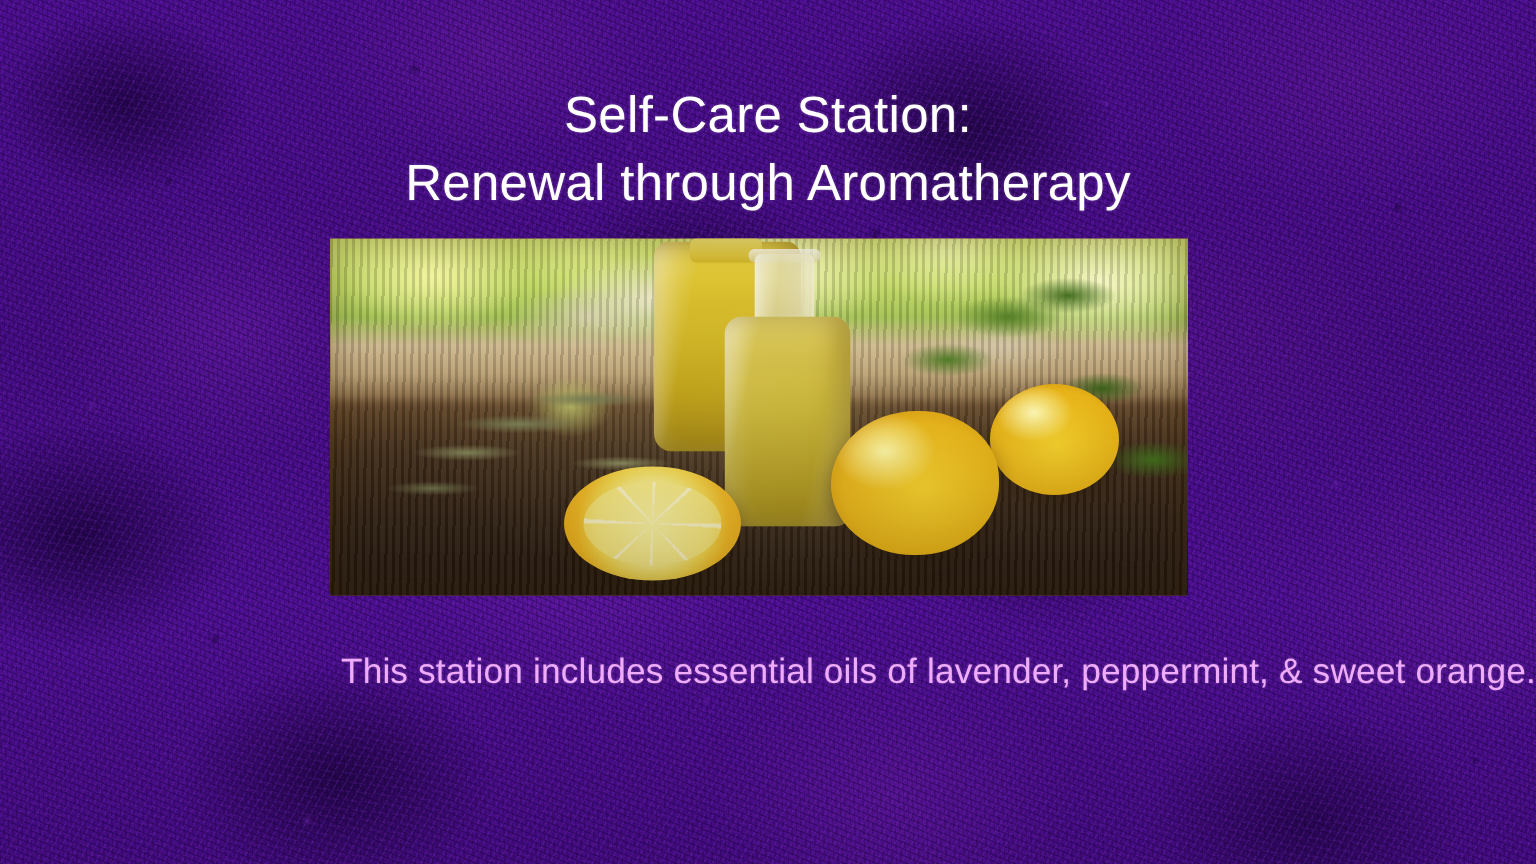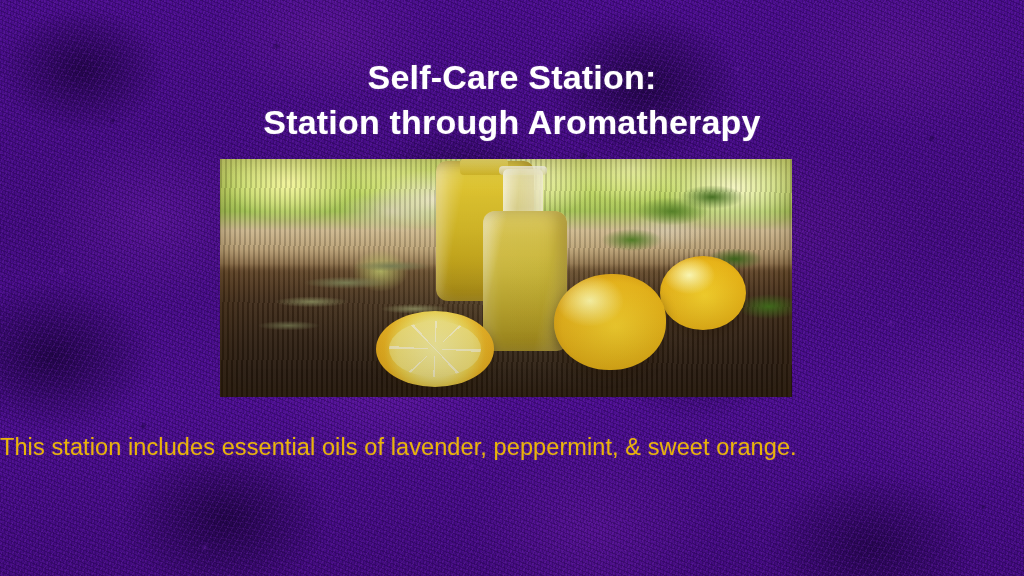--- a/index.html
+++ b/index.html
@@ -72,21 +72,21 @@
   #title {
     position: absolute;
     left: 0;
     right: 0;
     top: 55px;
     text-align: center;
     color: #ffffff;
     font-size: 34px;
     line-height: 45px;
     letter-spacing: .2px;
-    font-weight: 700;
+    font-weight: 400;
     text-shadow: 0 0 2px rgba(255,255,255,.25);
   }
   #title .tline { display: block; white-space: nowrap; }
 
   
   #photo {
     position: absolute;
     left: 220px;
     top: 159px;
     width: 572px;
@@ -241,42 +241,42 @@
       linear-gradient(180deg, rgba(255,255,200,.06) 0%, rgba(0,0,0,0) 40%, rgba(20,10,0,.18) 100%);
     box-shadow: inset 0 0 26px rgba(60,36,10,.35);
   }
 
   
   #body-text {
     position: absolute;
     left: 0;
     right: 0;
     top: 432px;
-    text-align: left;
-    color: #eab308;
+    text-align: right;
+    color: #f0abfc;
     font-size: 23.5px;
     line-height: 30.5px;
     font-weight: 400;
     letter-spacing: .1px;
     text-shadow: 0 0 2px rgba(255,255,255,.22);
   }
   #body-text .bline { display: block; white-space: nowrap; }
 </style>
 </head>
 <body>
 
 <div id="slide">
 
   <div class="tex tex-base"></div>
   <div class="tex tex-fine"></div>
   <div class="tex tex-blotch"></div>
 
   <div id="title">
     <span class="tline">Self-Care Station:</span>
-    <span class="tline">Station through Aromatherapy</span>
+    <span class="tline">Renewal through Aromatherapy</span>
   </div>
 
   <div id="photo">
     <div class="layer ph-bg"></div>
     <div class="layer ph-towel"></div>
     <div class="layer ph-wood"></div>
     <div class="ph-jar"></div>
     <div class="ph-jar-cap"></div>
     <div class="layer ph-greenleaf"></div>
     <div class="ph-bottle-lip"></div>

